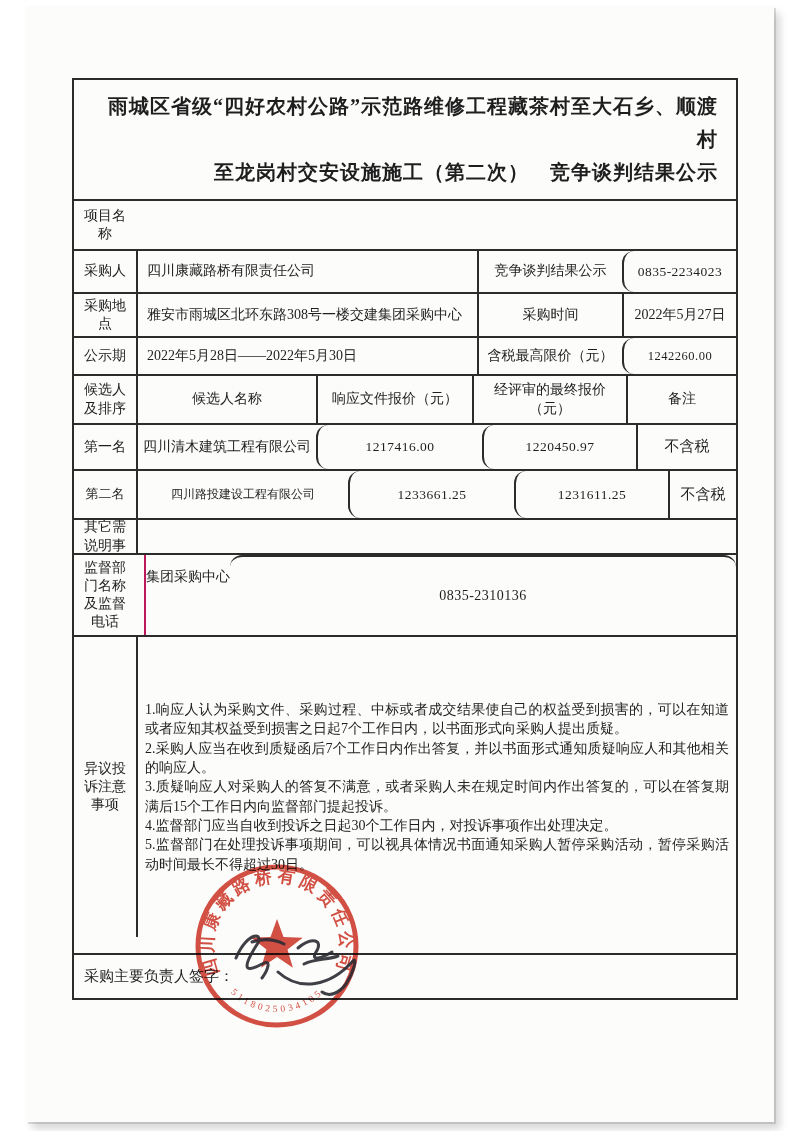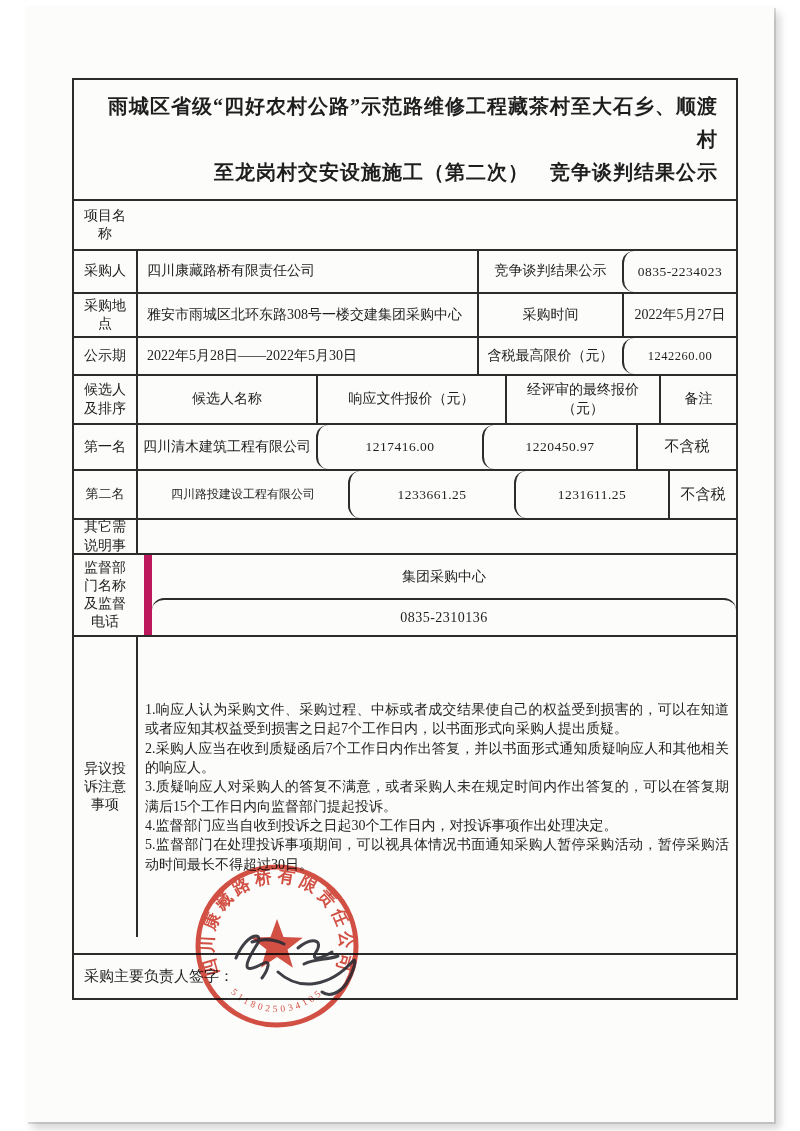--- a/index.html
+++ b/index.html
@@ -35,21 +35,21 @@
   .left { padding:3px 9px; }
   .fill { flex:1; }
   .title-row { height:119px; }
   .title-cell {
     flex:1; justify-content:center; align-items:center; text-align:right;
     font-weight:bold; font-size:20px; line-height:1.65; letter-spacing:1px;
     padding:0 18px;
   }
   .num { letter-spacing:.5px; font-size:13.5px;border-radius:12px; }
   .small { font-size:12.5px; }
-  .subcol { flex:1; display:flex; flex-direction:column; border-left:8px solid #be185d;margin-left:8px; }
+  .subcol { flex:1; display:flex; flex-direction:row; border-left:2px solid #be185d;margin-left:8px; }
   .subcell { display:flex; align-items:center; justify-content:center; text-align:center; font-size:14px; }
   .subcell.bt { border-top:2px solid #2c2c2c; }
   .objection-body {
     flex:1; display:flex; flex-direction:column; justify-content:center;
     padding:4px 7px;
   }
   .objection-body p { font-size:14px; line-height:1.38; text-align:justify; }
   .sig-row { height:45px;margin-top:16px; }
   .sig-cell { flex:1; padding-left:10px; font-size:15px; align-items:center; display:flex; }
   .stamp {
@@ -97,21 +97,21 @@
       <div class="cell label">公示期</div>
       <div class="cell left" style="width:341px">2022年5月28日——2022年5月30日</div>
       <div class="cell center" style="width:145px">含税最高限价（元）</div>
       <div class="cell center fill num small">1242260.00</div>
     </div>
 
     <div class="row" style="height:49px">
       <div class="cell label">候选人
 及排序</div>
       <div class="cell center" style="width:180px">候选人名称</div>
-      <div class="cell center" style="width:189px">响应文件报价（元）</div>
+      <div class="cell center" style="width:156px">响应文件报价（元）</div>
       <div class="cell center" style="width:154px">经评审的最终报价
 （元）</div>
       <div class="cell center fill">备注</div>
     </div>
 
     <div class="row" style="height:46px">
       <div class="cell label" style="font-size:14px">第一名</div>
       <div class="cell center" style="width:180px;font-size:14px">四川清木建筑工程有限公司</div>
       <div class="cell center num" style="width:166px">1217416.00</div>
       <div class="cell center num" style="width:154px">1220450.97</div>

